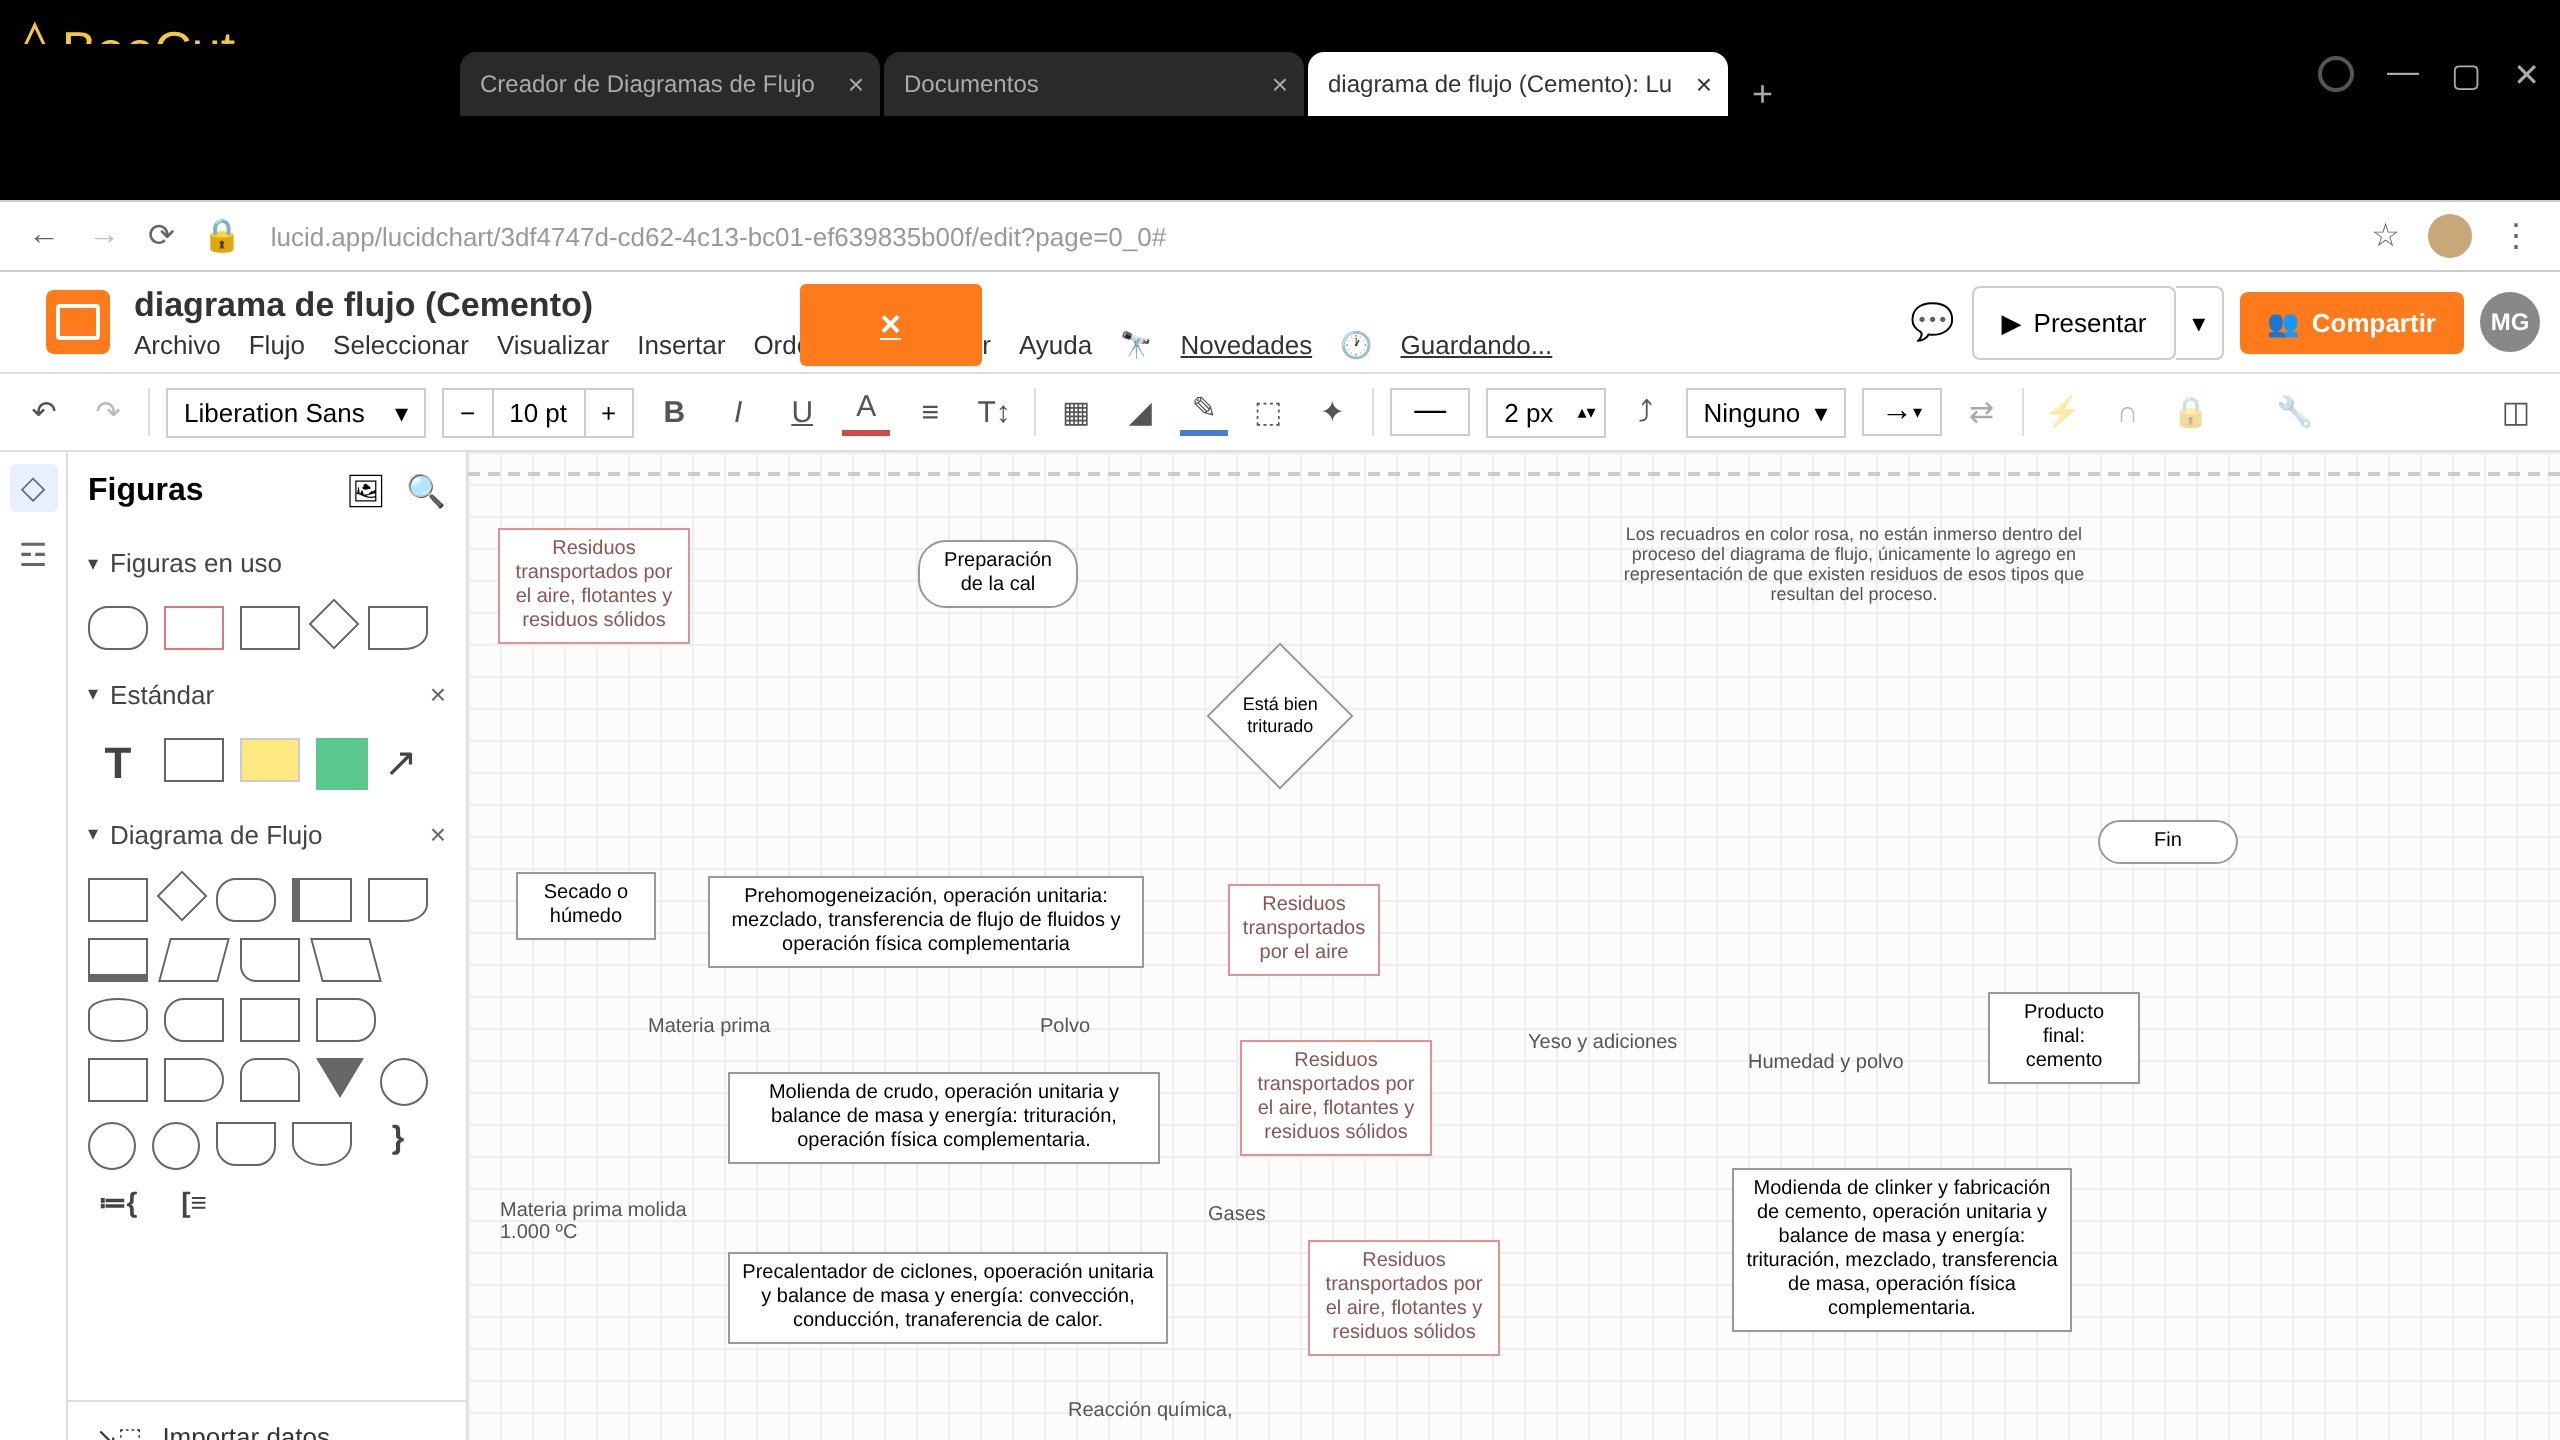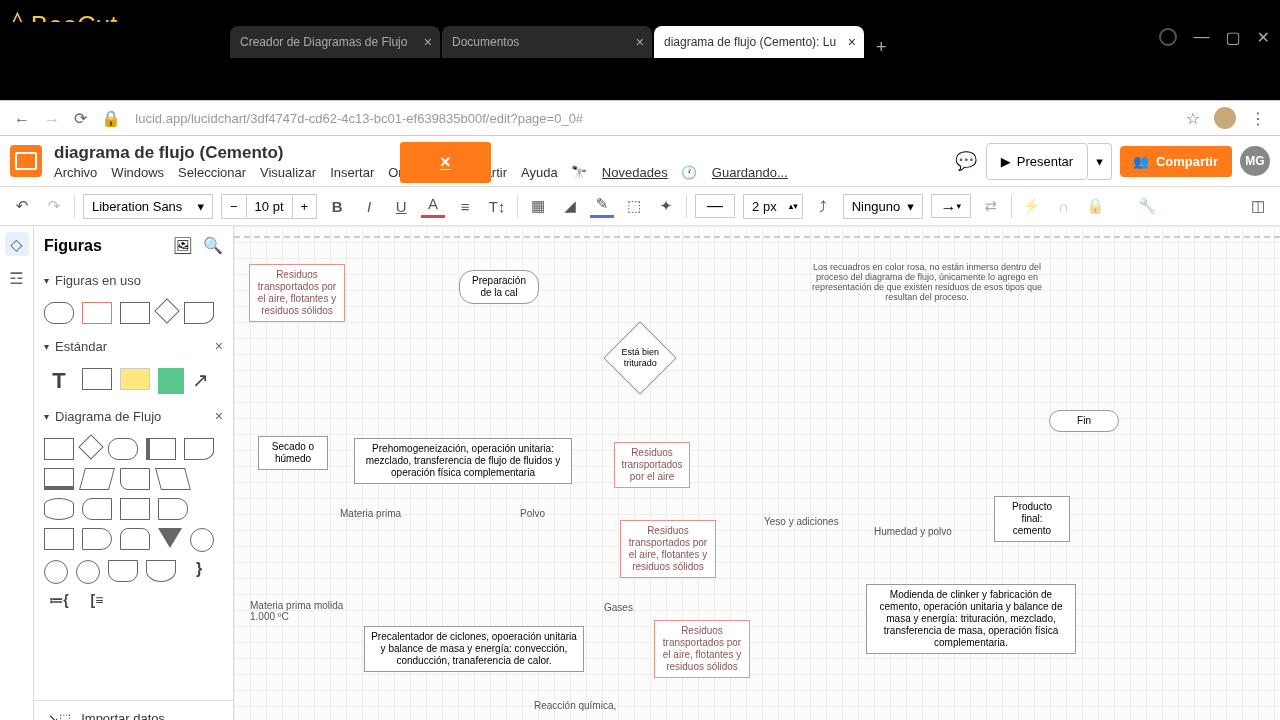--- a/index.html
+++ b/index.html
@@ -10,21 +10,21 @@
 .chrome-tabs { height: 36px; background: #000; display: flex; align-items: flex-end; padding-left: 230px; position: absolute; top: 22px; left: 0; right: 0; }
 .tab { height: 32px; background: #2a2a2a; color: #aaa; font-size: 12px; padding: 0 10px; display: flex; align-items: center; border-radius: 8px 8px 0 0; width: 210px; margin-right: 2px; position: relative; }
 .tab.active { background: #fff; color: #333; }
 .tab-close { position: absolute; right: 8px; font-size: 14px; cursor: pointer; }
 .tab-new { color: #aaa; font-size: 18px; padding: 0 10px; }
 .win-controls { position: absolute; right: 10px; top: 28px; display: flex; gap: 16px; color: #aaa; }
 .circle-icon { width: 18px; height: 18px; border: 2px solid #555; border-radius: 50%; display: inline-block; }
 .url-bar { height: 36px; background: #fff; border-top: 1px solid #ccc; border-bottom: 1px solid #ccc; display: flex; align-items: center; padding: 0 14px; gap: 14px; color: #666; margin-top: 50px; }
 .url-text { font-size: 13px; color: #999; flex: 1; overflow: hidden; }
 .avatar { width: 22px; height: 22px; border-radius: 50%; background: #c8a878; }
-.app-header { height: 50px; background: #fff; display: flex; align-items: center; padding: 0 10px; position: relative; }
+.app-header { height: 50px; background: #fff; display: flex; align-items: center; padding: 0 23px; position: relative; }
 .logo-box { width: 32px; height: 32px; background: #ff7a1a; border-radius: 4px; display: flex; align-items: center; justify-content: center; margin-right: 12px; }
 .logo-box::before { content: ""; width: 18px; height: 14px; border: 2px solid #fff; border-radius: 2px; }
 .doc-title { font-size: 17px; font-weight: 600; color: #333; }
 .menu-bar { display: flex; gap: 14px; font-size: 13px; color: #333; margin-top: 2px; }
 .title-menu { display: flex; flex-direction: column; }
 .banner { position: absolute; left: 400px; top: 6px; background: #ff7a1a; color: #fff; font-size: 12px; font-weight: bold; padding: 10px 40px; border-radius: 3px; display: flex; align-items: center; gap: 20px; text-decoration: underline; }
 .banner-close { font-size: 18px; text-decoration: none; cursor: pointer; }
 .header-right { position: absolute; right: 10px; display: flex; align-items: center; gap: 8px; }
 .btn { border: 1px solid #ccc; border-radius: 4px; padding: 8px 14px; font-size: 13px; display: flex; align-items: center; gap: 6px; background: #fff; cursor: pointer; }
 .btn-orange { background: #ff7a1a; color: #fff; border: none; font-weight: bold; }
@@ -119,21 +119,21 @@
   <span class="avatar"></span>
   <span>⋮</span>
 </div>
 
 <div class="app-header">
   <div class="logo-box"></div>
   <div class="title-menu">
     <div class="doc-title">diagrama de flujo (Cemento)</div>
     <div class="menu-bar">
       <span>Archivo</span>
-      <span>Windows</span>
+      <span>Flujo</span>
       <span>Seleccionar</span>
       <span>Visualizar</span>
       <span>Insertar</span>
       <span>Ordenar</span>
       <span>Compartir</span>
       <span>Ayuda</span>
       <span>🔭</span>
       <span style="text-decoration:underline">Novedades</span>
       <span>🕐</span>
       <span style="text-decoration:underline">Guardando...</span>
@@ -281,26 +281,27 @@
     <div class="node pink" style="left:15px;top:38px;width:96px">Residuos transportados por el aire, flotantes y residuos sólidos</div>
     <div class="node rounded" style="left:190px;top:44px;width:80px">Preparación de la cal</div>
     <div class="label" style="left:568px;top:36px;width:250px;text-align:center;font-size:9px">Los recuadros en color rosa, no están inmerso dentro del proceso del diagrama de flujo, únicamente lo agrego en representación de que existen residuos de esos tipos que resultan del proceso.</div>
     <div class="node diamond-node" style="left:380px;top:106px">
         <span>Está bien triturado</span>
       </div>
     <div class="node" style="left:24px;top:210px;width:70px">Secado o húmedo</div>
     <div class="node" style="left:120px;top:212px;width:218px">Prehomogeneización, operación unitaria: mezclado, transferencia de flujo de fluidos y operación física complementaria</div>
     <div class="node pink" style="left:380px;top:216px;width:76px">Residuos transportados por el aire</div>
     <div class="node rounded" style="left:780px;top:184px;width:70px">Fin</div>
-    <div class="label" style="left:106px;top:282px">Materia prima</div>
+    <div class="label" style="left:90px;top:282px">Materia prima</div>
     <div class="label" style="left:286px;top:282px">Polvo</div>
+    <div class="node" style="left:130px;top:310px;width:216px">Molienda de crudo, operación unitaria y balance de masa y energía: trituración, operación física complementaria.</div>
     <div class="node pink" style="left:386px;top:294px;width:96px">Residuos transportados por el aire, flotantes y residuos sólidos</div>
     <div class="label" style="left:530px;top:290px">Yeso y adiciones</div>
     <div class="label" style="left:640px;top:300px">Humedad y polvo</div>
     <div class="node" style="left:760px;top:270px;width:76px">Producto final: cemento</div>
     <div class="label" style="left:16px;top:374px;width:100px">Materia prima molida 1.000 ºC</div>
     <div class="node" style="left:130px;top:400px;width:220px">Precalentador de ciclones, opoeración unitaria y balance de masa y energía: convección, conducción, tranaferencia de calor.</div>
     <div class="label" style="left:370px;top:376px">Gases</div>
     <div class="node pink" style="left:420px;top:394px;width:96px">Residuos transportados por el aire, flotantes y residuos sólidos</div>
-    <div class="node" style="left:632px;top:358px;width:210px">Modienda de clinker y fabricación de cemento, operación unitaria y balance de masa y energía: trituración, mezclado, transferencia de masa, operación física complementaria.</div>
+    <div class="node" style="left:632px;top:358px;width:170px">Modienda de clinker y fabricación de cemento, operación unitaria y balance de masa y energía: trituración, mezclado, transferencia de masa, operación física complementaria.</div>
     <div class="label" style="left:300px;top:474px">Reacción química,</div>
   </div>
 </div>
 
 </body></html>

